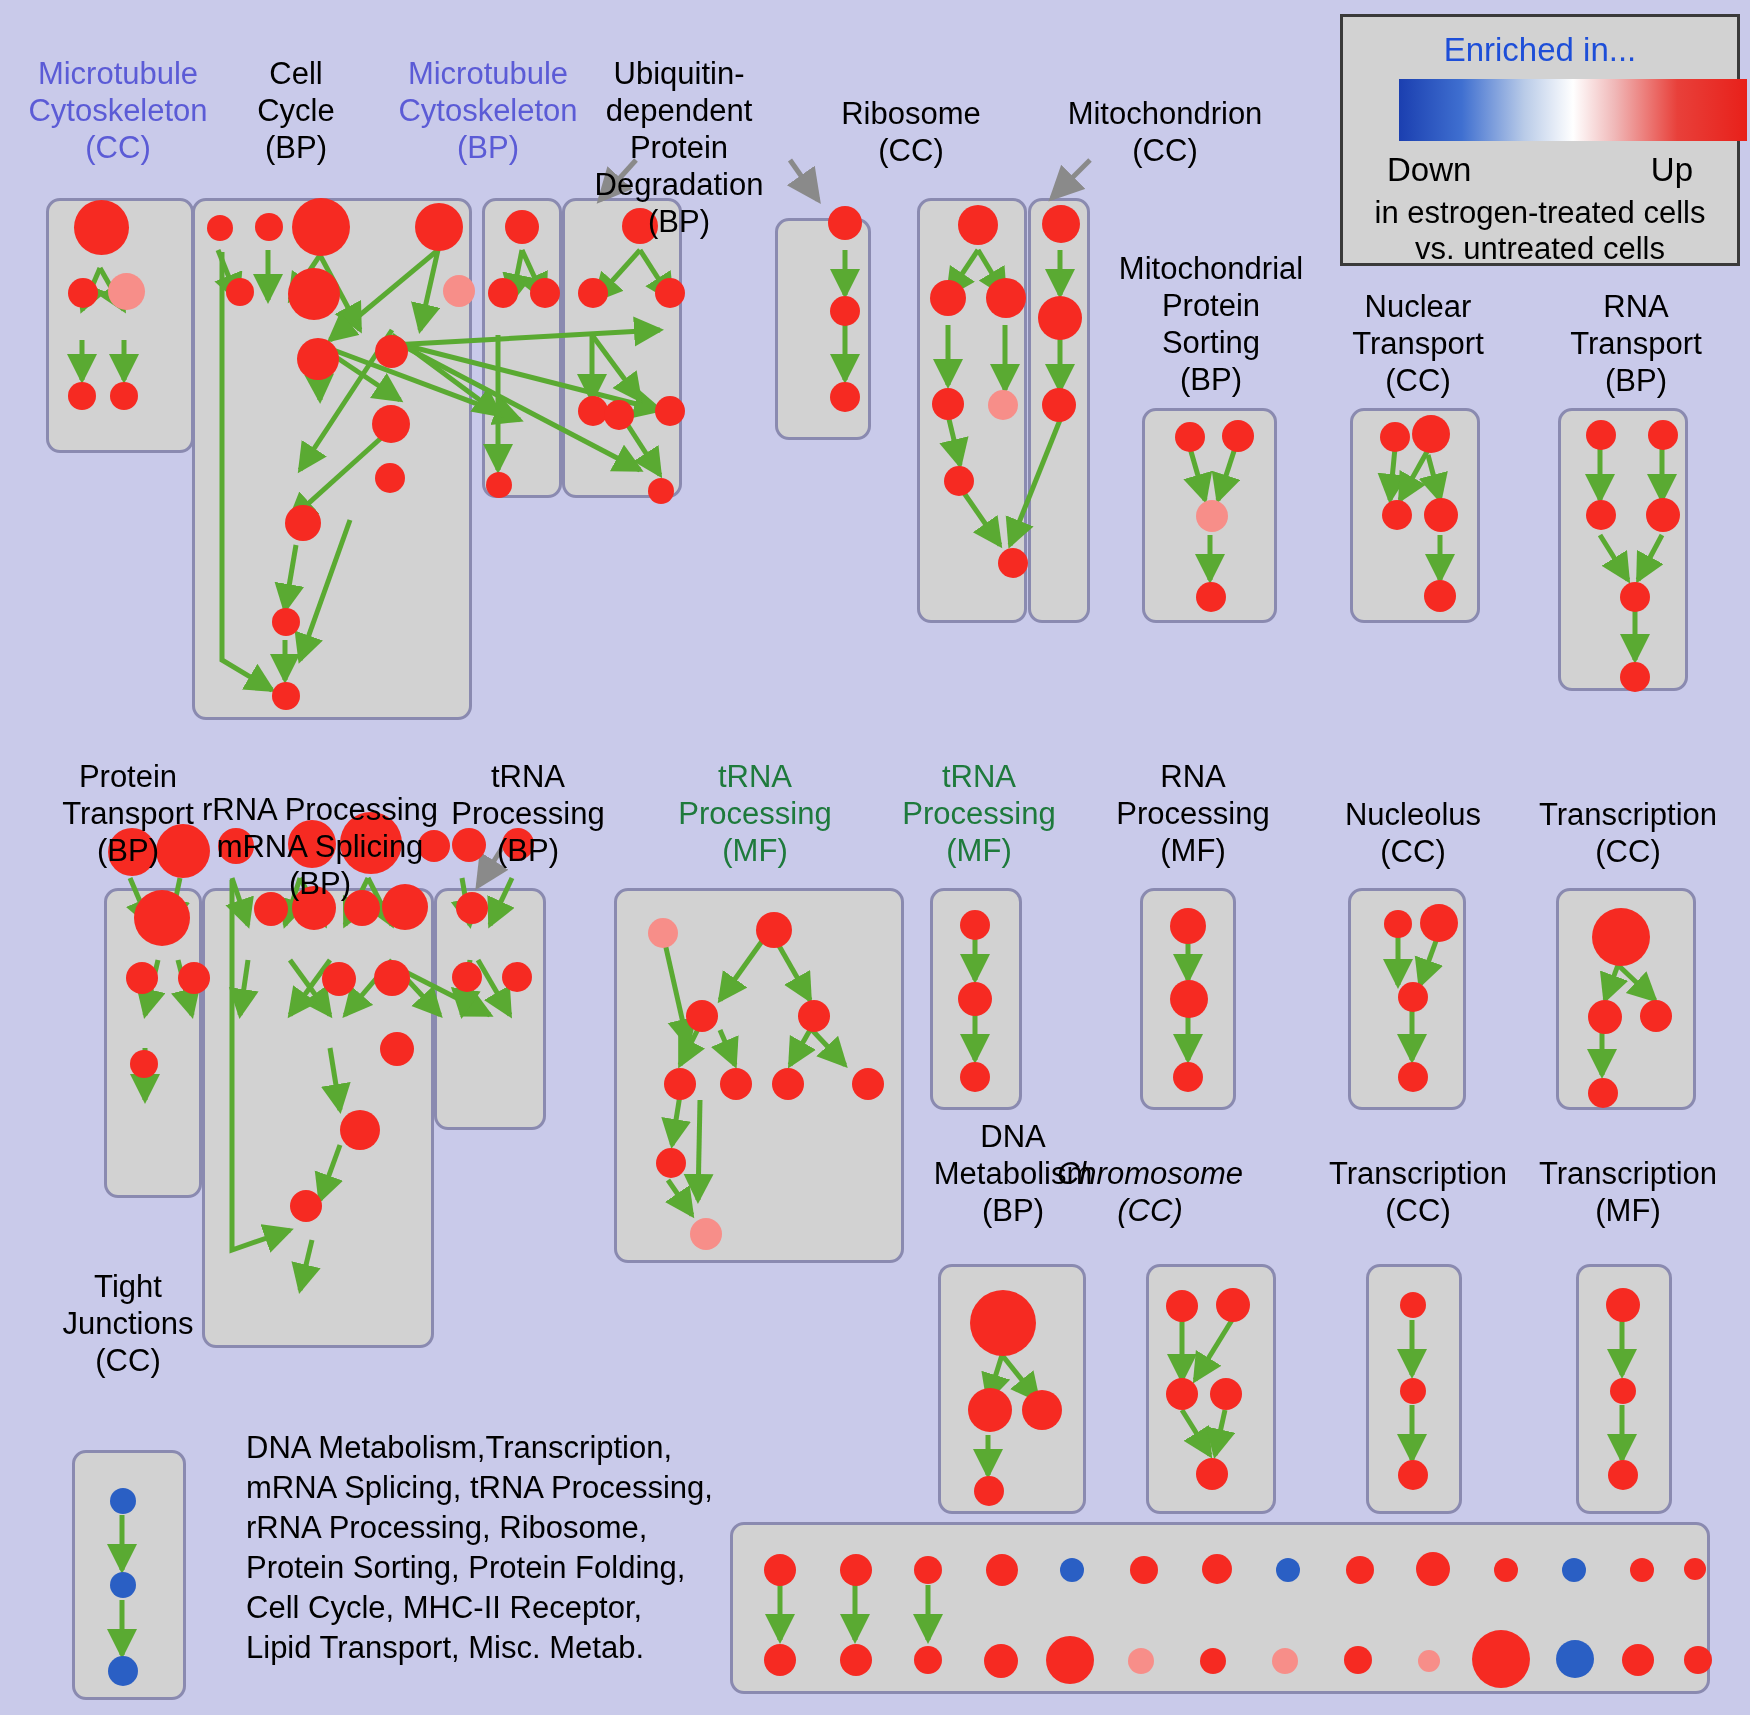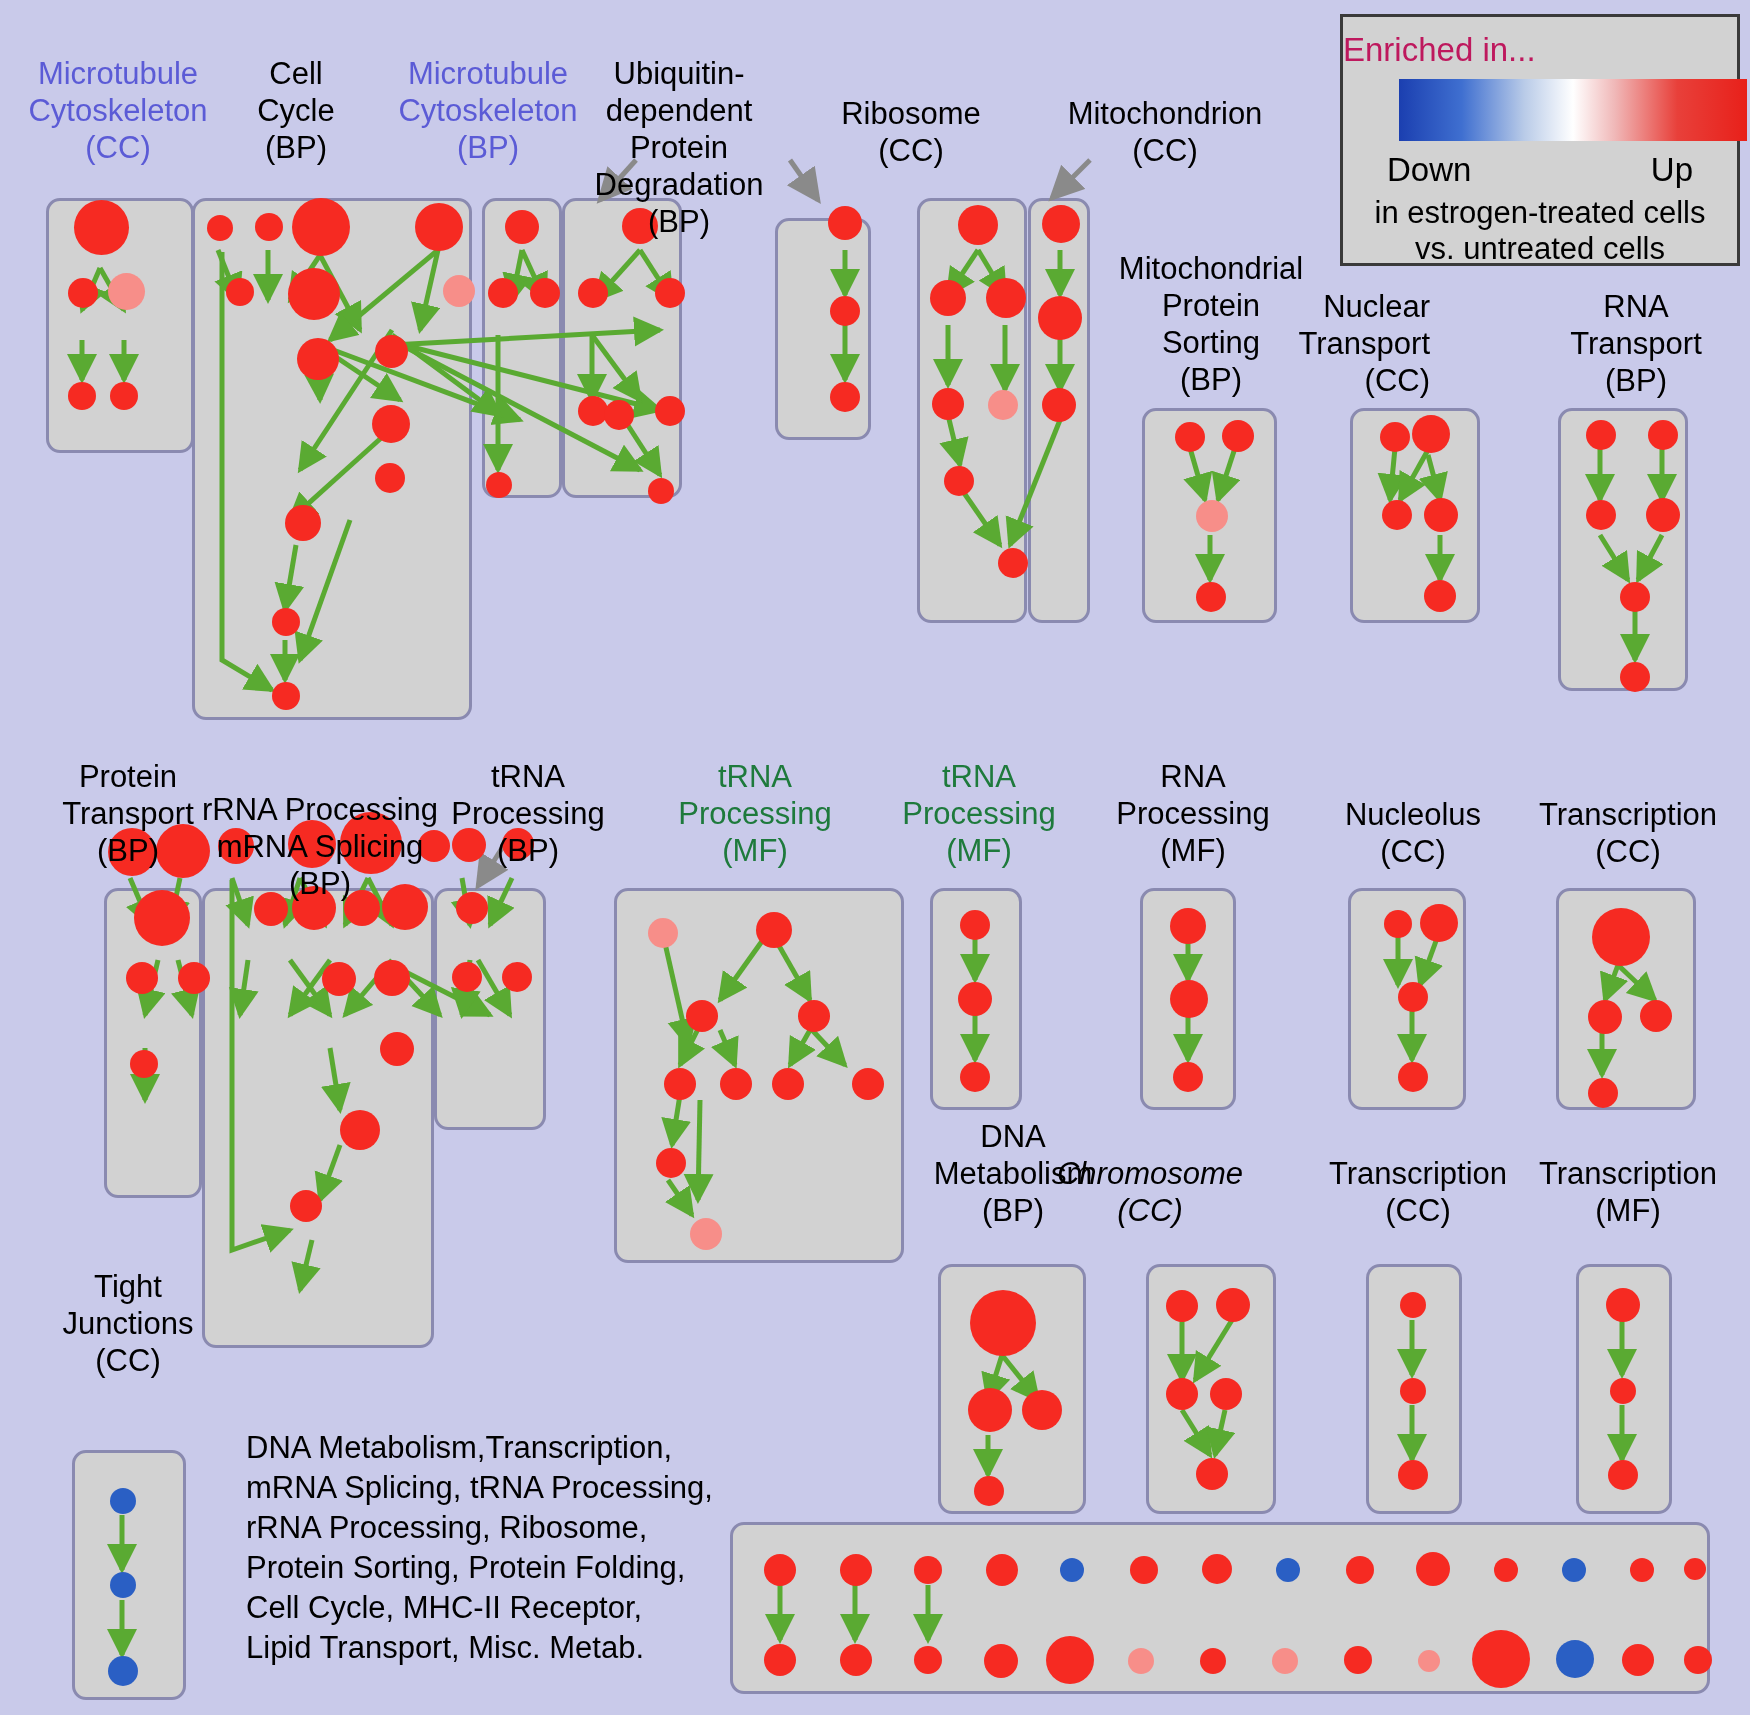--- a/index.html
+++ b/index.html
@@ -34,22 +34,22 @@
     border-radius:50%;
     box-sizing:border-box;
   }
   .legend{
     position:absolute;
     background:#d2d2d2;
     border:3px solid #3a3a3a;
     box-sizing:border-box;
   }
   .legend-title{
-    position:absolute;width:100%;
-    font-size:33px;color:#be185d;top:14px;
+    position:absolute;width:100%;text-align:center;
+    font-size:33px;color:#1d4ed8;top:14px;
   }
   .legend-bar{
     position:absolute;
     left:56px;top:62px;width:348px;height:62px;
     background:linear-gradient(to right,#1b3fb0 0%,#3f6fd0 18%,#b9cbe8 36%,#ffffff 50%,#f0b8b8 62%,#e8403a 80%,#e8201a 100%);
   }
   .legend-down{position:absolute;left:44px;top:134px;font-size:33px;}
   .legend-up{position:absolute;right:44px;top:134px;font-size:33px;}
   .legend-sub{position:absolute;width:100%;text-align:center;top:178px;font-size:31px;line-height:36px;white-space:pre-line;}
   .bottom-text{
@@ -444,21 +444,21 @@
 Degradation
 (BP)</div>
   <div class="label" style="left:831px;top:95px;width:160px;">Ribosome
 (CC)</div>
   <div class="label" style="left:1050px;top:95px;width:230px;">Mitochondrion
 (CC)</div>
   <div class="label" style="left:1098px;top:250px;width:226px;">Mitochondrial
 Protein
 Sorting
 (BP)</div>
-  <div class="label" style="left:1254px;top:288px;width:176px;text-align:right;">Nuclear
+  <div class="label" style="left:1330px;top:288px;width:176px;">Nuclear
 Transport
 (CC)</div>
   <div class="label" style="left:1548px;top:288px;width:176px;">RNA
 Transport
 (BP)</div>
 
   <div class="label" style="left:38px;top:758px;width:180px;">Protein
 Transport
 (BP)</div>
   <div class="label" style="left:180px;top:758px;width:280px;margin-top:33px;">rRNA Processing

